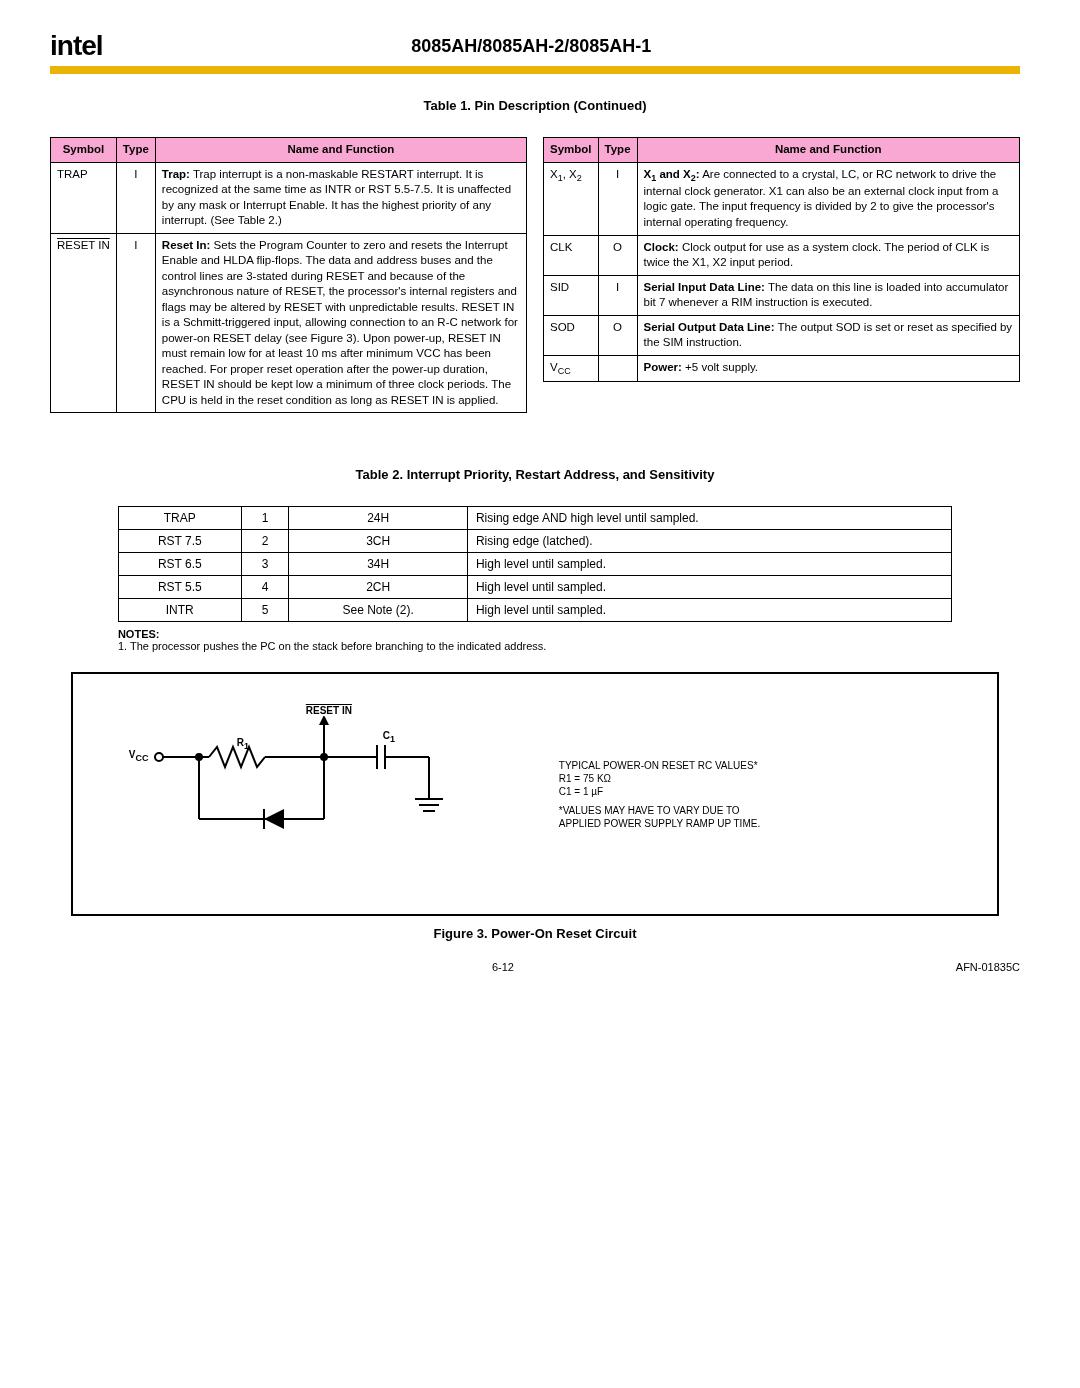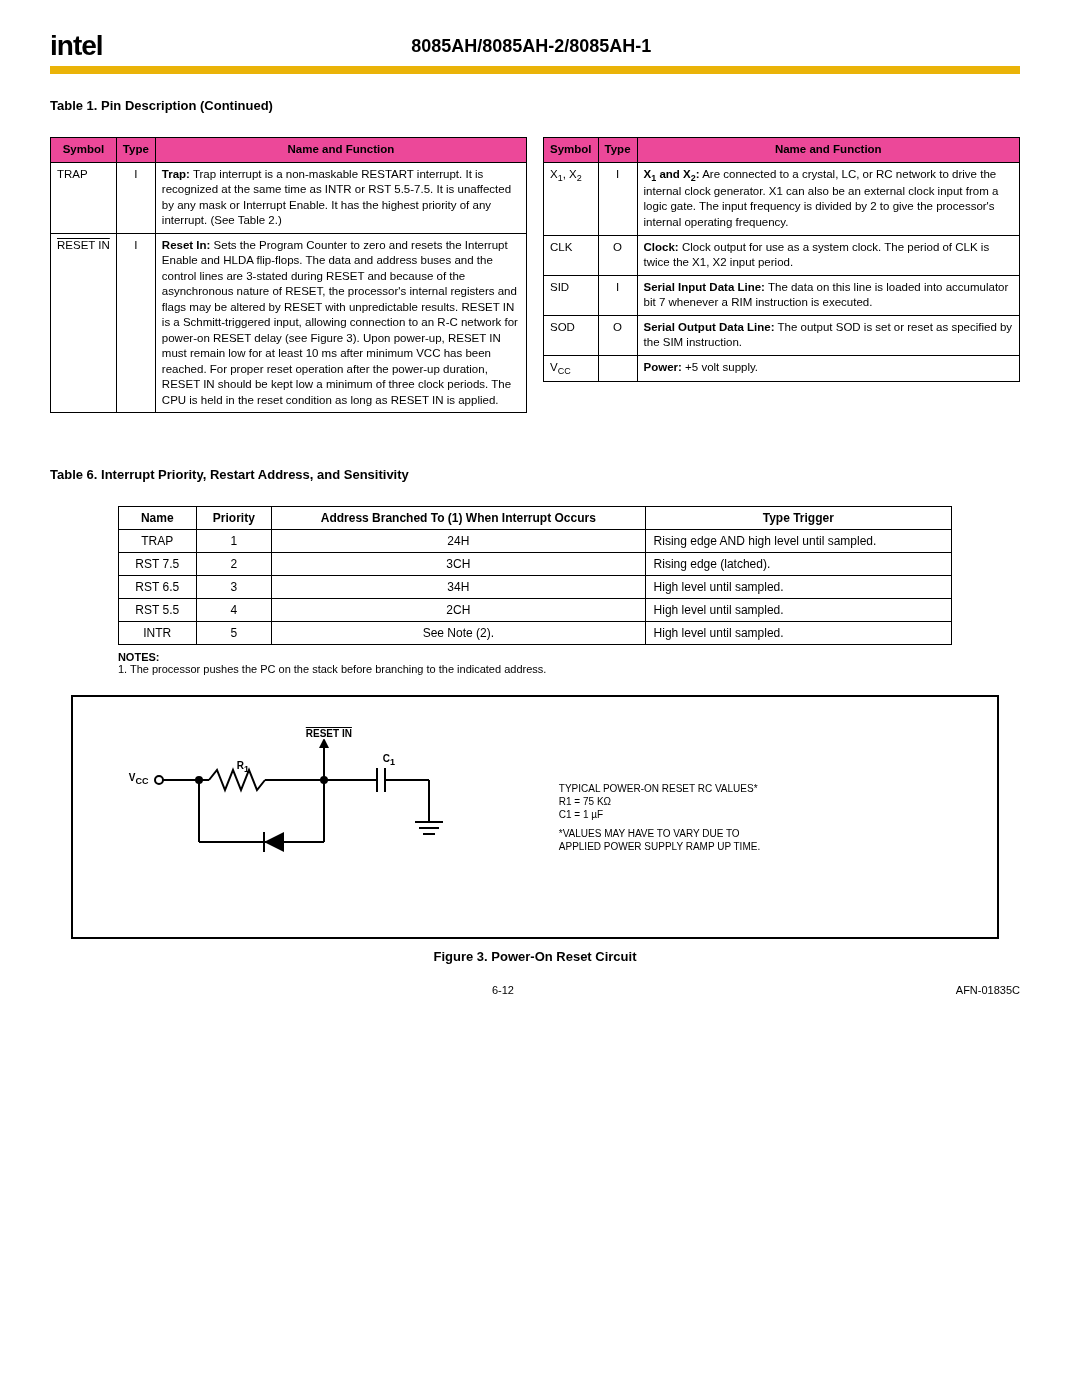--- a/index.html
+++ b/index.html
@@ -26,21 +26,21 @@
     letter-spacing: -1px;
   }
   .doc-title {
     flex: 1;
     text-align: center;
     font-size: 18px;
     font-weight: bold;
     margin-left: -60px;
   }
   .table-caption {
-    text-align: left;
+    text-align: center;
     font-weight: bold;
     font-size: 13px;
     margin: 24px 0;
   }
   .two-col {
     display: flex;
     gap: 16px;
   }
   .col {
     flex: 1;
@@ -52,21 +52,21 @@
   .pin-table th, .pin-table td {
     border: 1.5px solid #000;
     padding: 4px 6px;
     vertical-align: top;
     font-size: 11.5px;
     line-height: 1.35;
   }
   .pin-table th {
     font-weight: bold;
     text-align: center;
-    background: #ec4899;
+    background: #f9a8d4;
   }
   .pin-table td.sym { font-weight: normal; white-space: nowrap; }
   .pin-table td.type { text-align: center; }
   .overline { text-decoration: overline; }
   .sub { vertical-align: sub; font-size: 9px; }
 
   table.int-table {
     border-collapse: collapse;
     width: 86%;
     margin: 8px auto 6px auto;
@@ -191,30 +191,24 @@
         <td class="type"></td>
         <td><b>Power:</b><span> +5 volt supply.</span></td>
       </tr>
     </tbody>
       </table>
   </div>
 </div>
 
 <div style="height:30px;"></div>
 
-<div class="table-caption">Table 6. Interrupt Priority, Restart Address, and Sensitivity</div>
+<div class="table-caption">Table 2. Interrupt Priority, Restart Address, and Sensitivity</div>
 
 <table class="int-table">
   <tbody>
-      <tr>
-    <th>Name</th>
-    <th>Priority</th>
-    <th>Address Branched To (1) When Interrupt Occurs</th>
-    <th>Type Trigger</th>
-  </tr>
   <tr>
     <td>TRAP</td>
     <td>1</td>
     <td>24H</td>
     <td class="trigger">Rising edge AND high level until sampled.</td>
   </tr>
   <tr>
     <td>RST 7.5</td>
     <td>2</td>
     <td>3CH</td>

